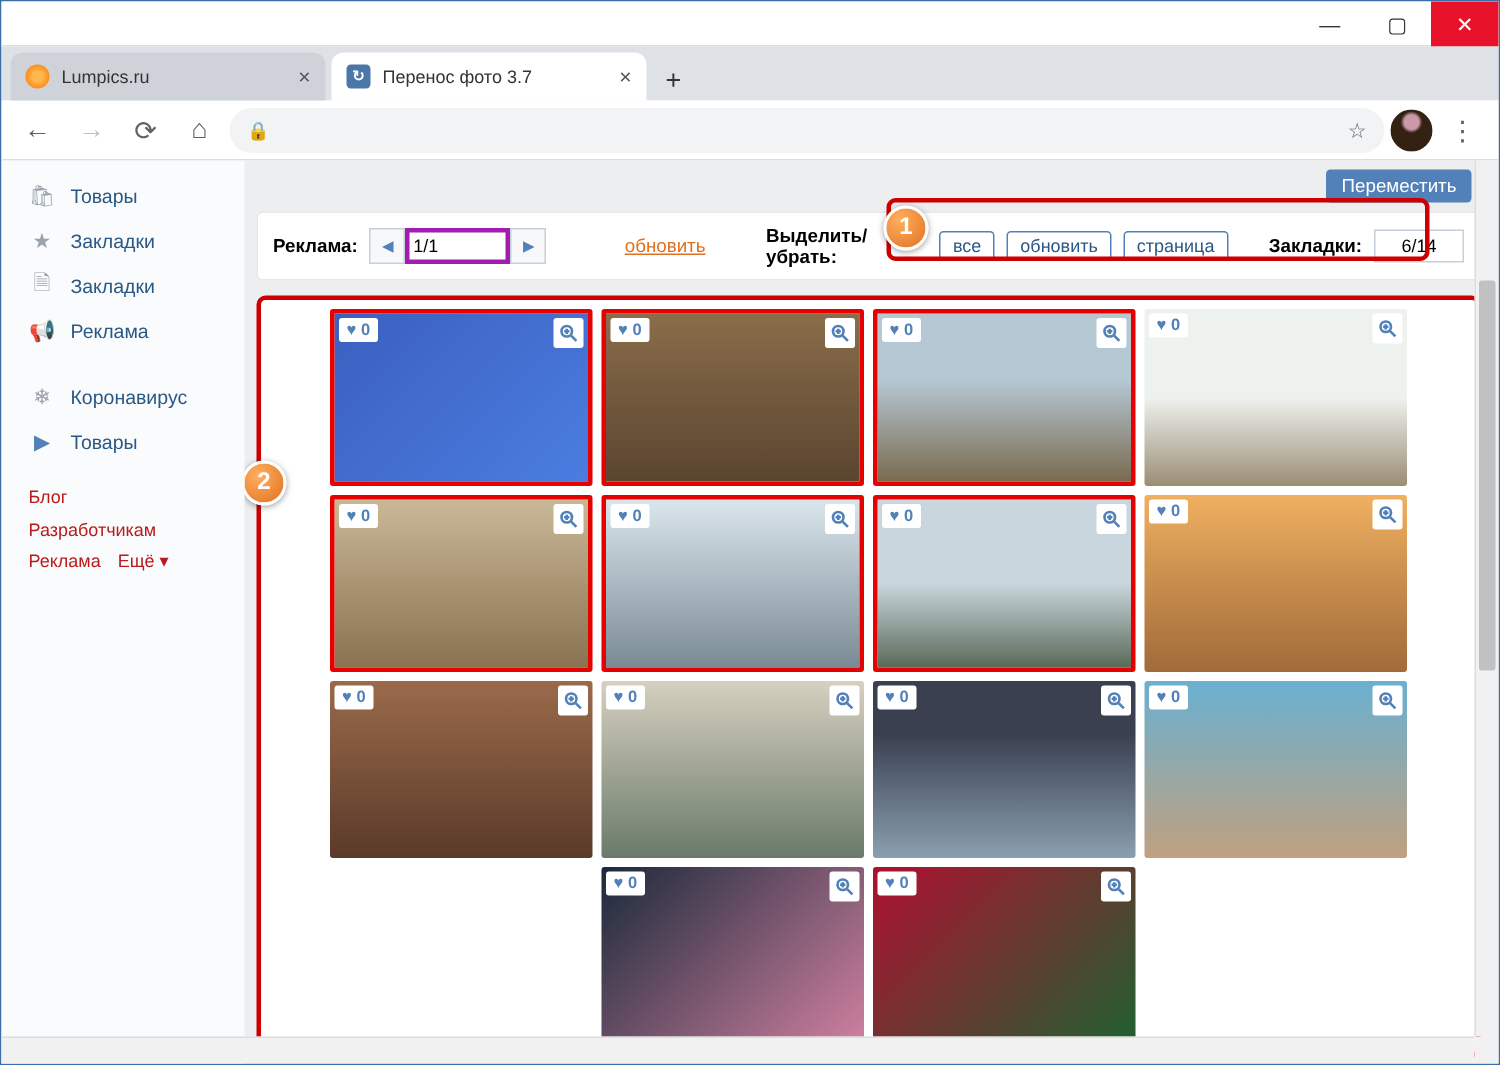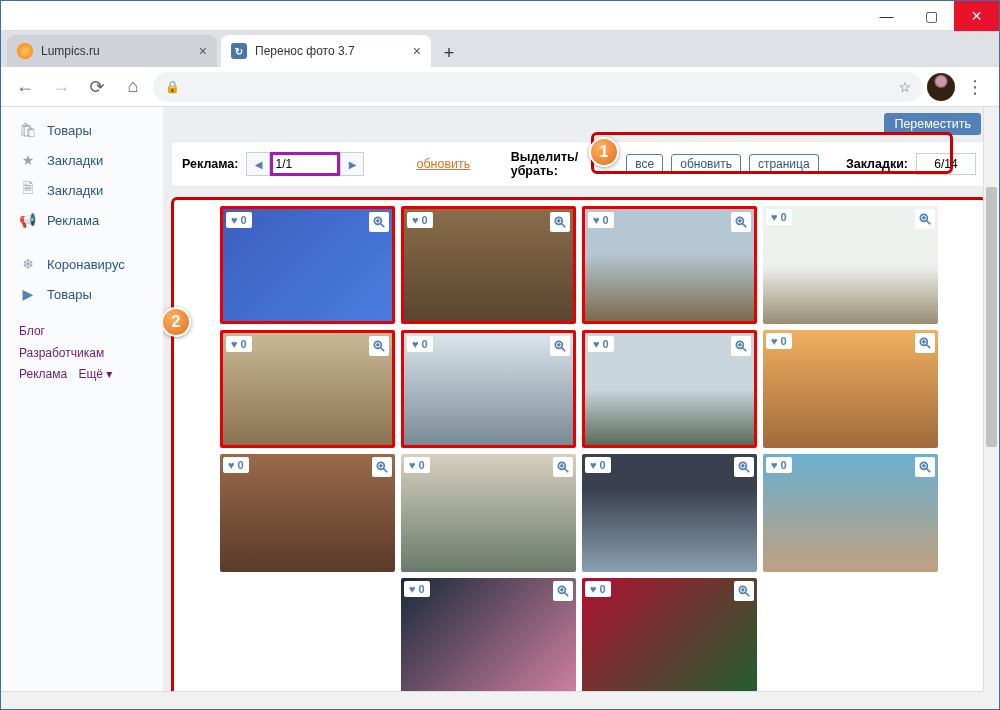--- a/index.html
+++ b/index.html
@@ -28,21 +28,21 @@
   .url .lock { color:#5f6368; font-size:12px; }
   .url .star { color:#5f6368; margin-left:auto; }
   .avatar { width:28px; height:28px; border-radius:50%; background:#333; background-image: radial-gradient(circle at 50% 30%, #c9a 20%, #321 30%); }
   
   
   .content { flex:1; display:flex; overflow:hidden; position:relative; background:#edeef0; }
   .sidebar { width: 162px; padding: 8px 0; background:#fafbfc; }
   .sidebar .item { display:flex; align-items:center; padding: 6px 18px; font-size:13px; color:#2a5885; gap:10px; }
   .sidebar .icn { width:18px; height:18px; color:#99a2ad; display:flex; align-items:center; justify-content:center; font-size:14px; }
   .sidebar .icn.play { color:#5181b8; }
-  .bottomlinks { padding: 12px 18px; font-size:12px; color:#701a75; line-height:1.8; }
+  .bottomlinks { padding: 12px 18px; font-size:12px; color:#b91c1c; line-height:1.8; }
   .bottomlinks span { margin-right:8px; }
   
   .main { flex:1; padding: 6px 12px 0 8px; overflow:hidden; position:relative; }
   .topWhite { background:#fff; border:1px solid #e7e8ec; border-radius:4px; padding:8px 10px; }
   .controls-row { display:flex; align-items:center; gap:8px; font-size:12.5px; }
   .controls-row b { font-weight:700; color:#000; }
   .pager { display:flex; align-items:center; gap:0; }
   .pgbtn { width:24px; height:24px; border:1px solid #c5d0db; background:#f7f8fa; display:flex; align-items:center; justify-content:center; color:#5181b8; font-size:10px; }
   .pginput { width:70px; height:24px; border:3px solid #a21caf; text-align:left; padding-right:4px; font-size:12px; }
   .pill { border:1px solid #5181b8; color:#2a5885; padding:2px 8px; border-radius:3px; font-size:12px; background:#fff; }

